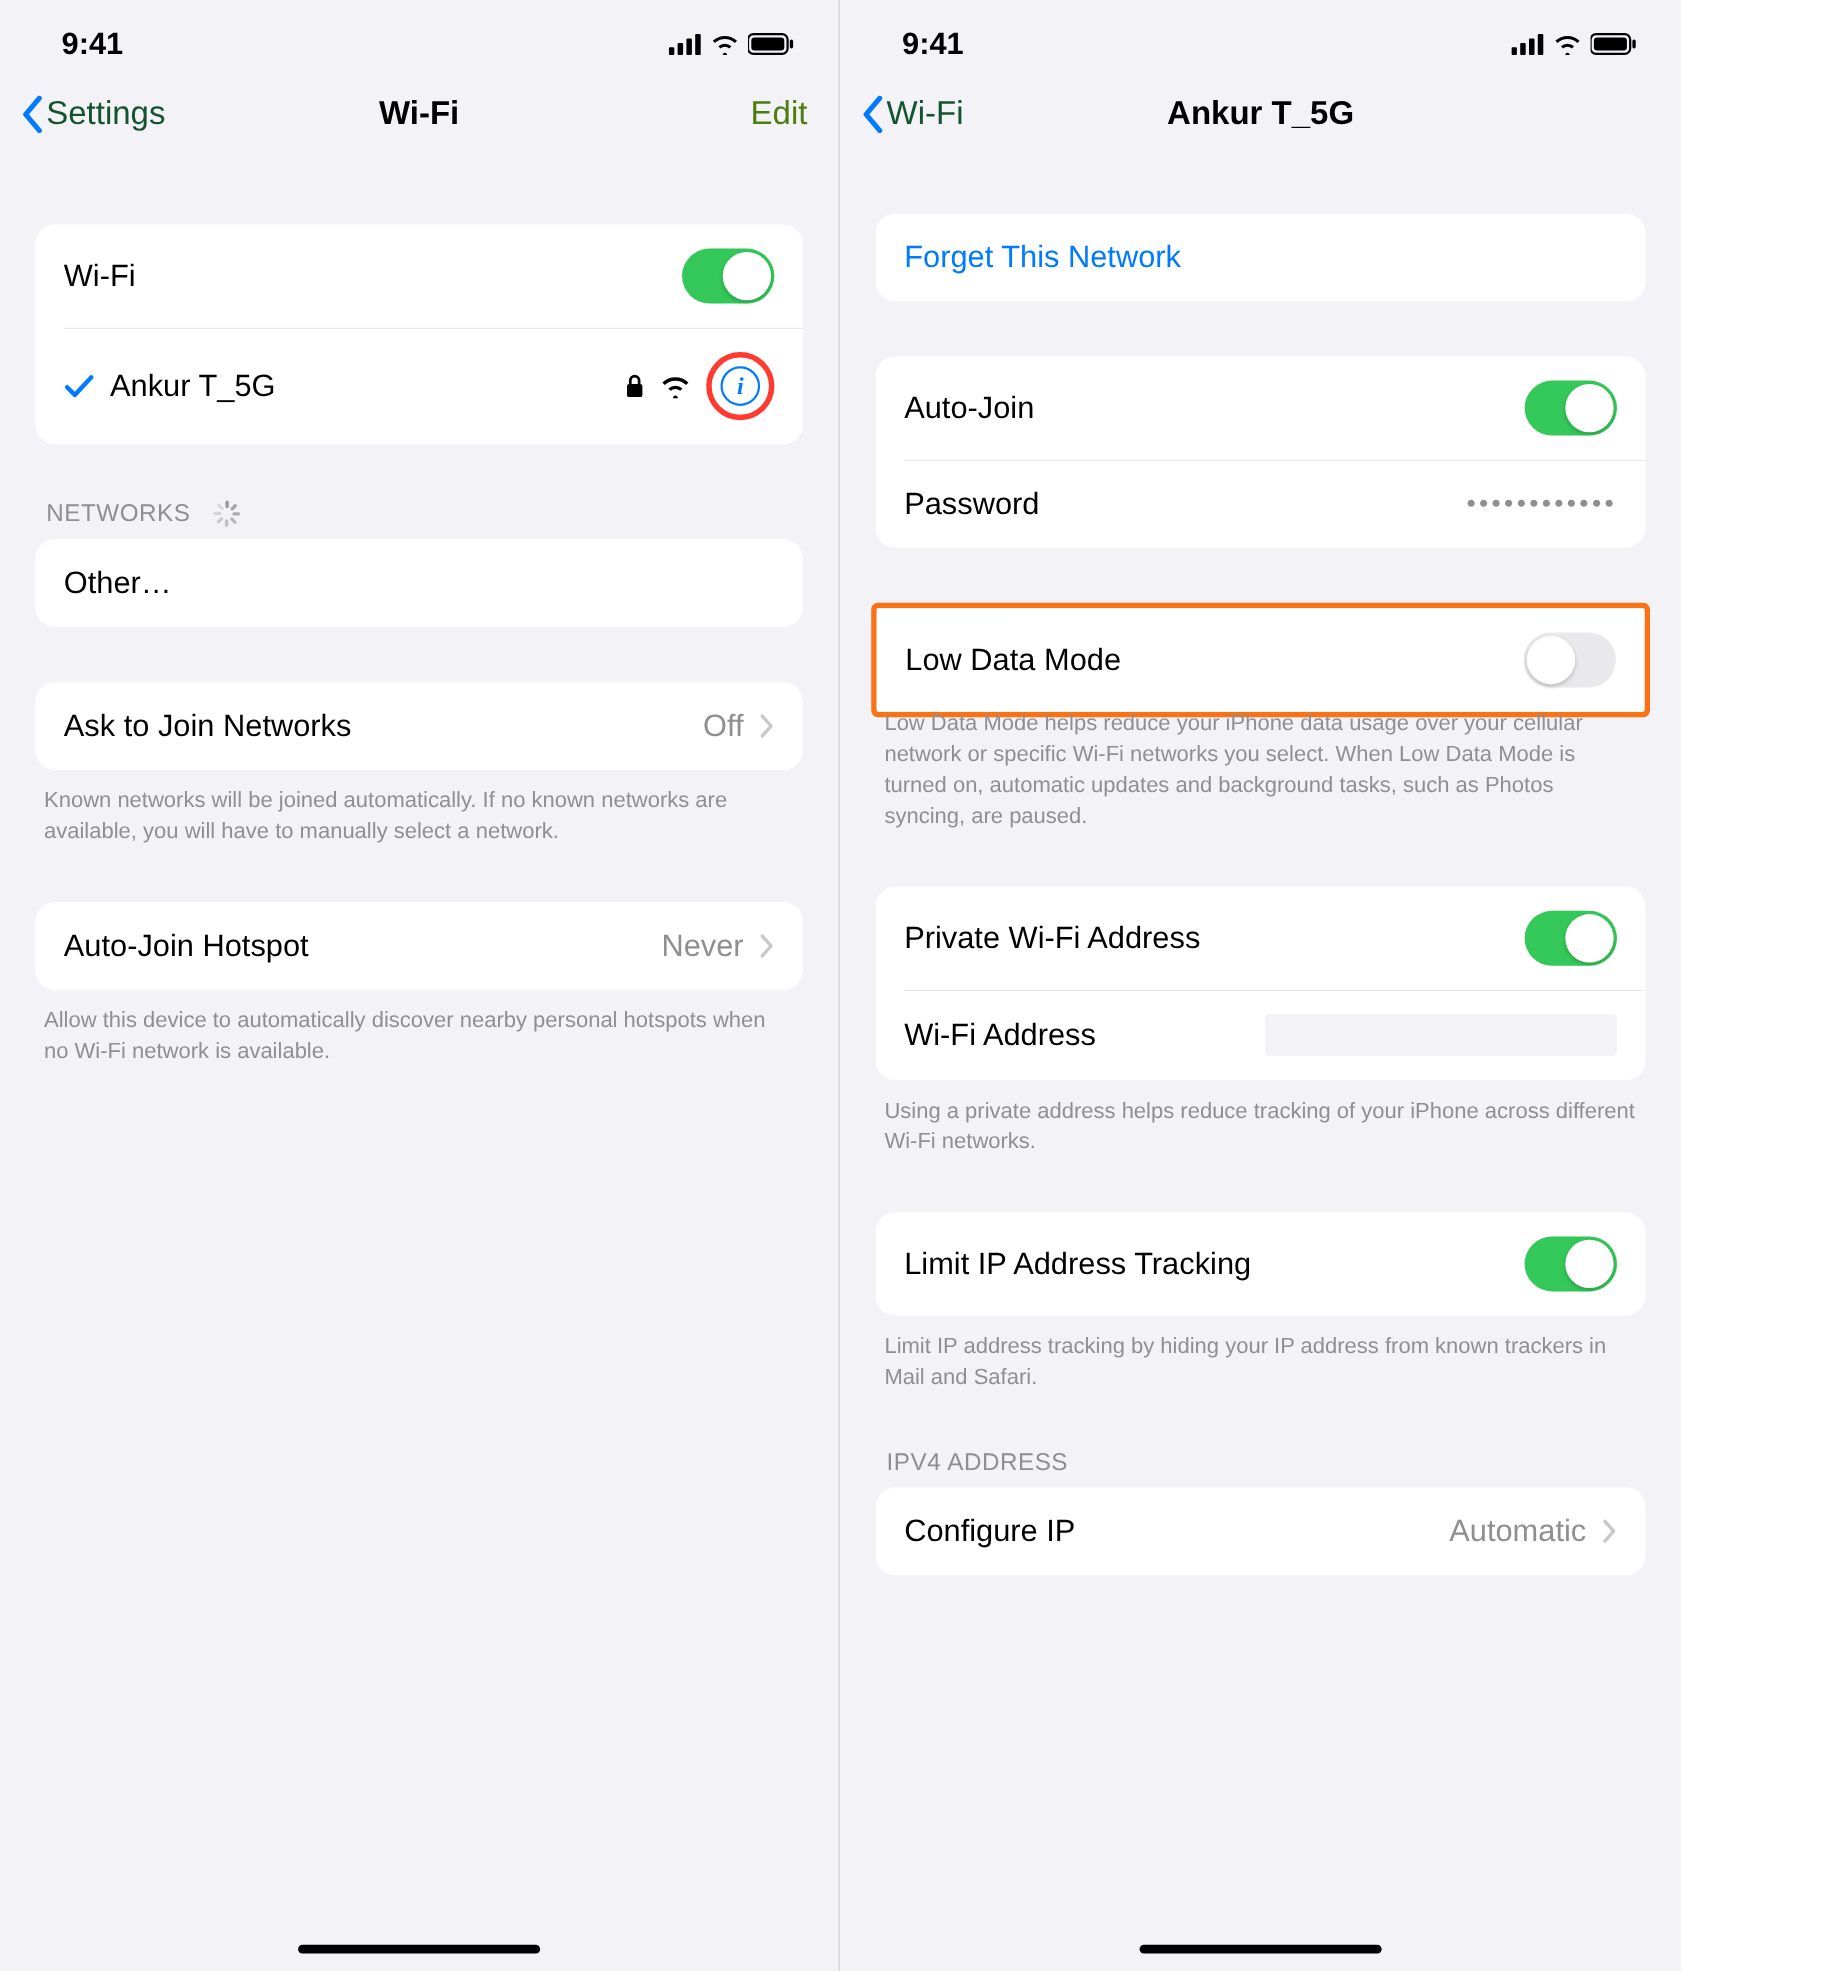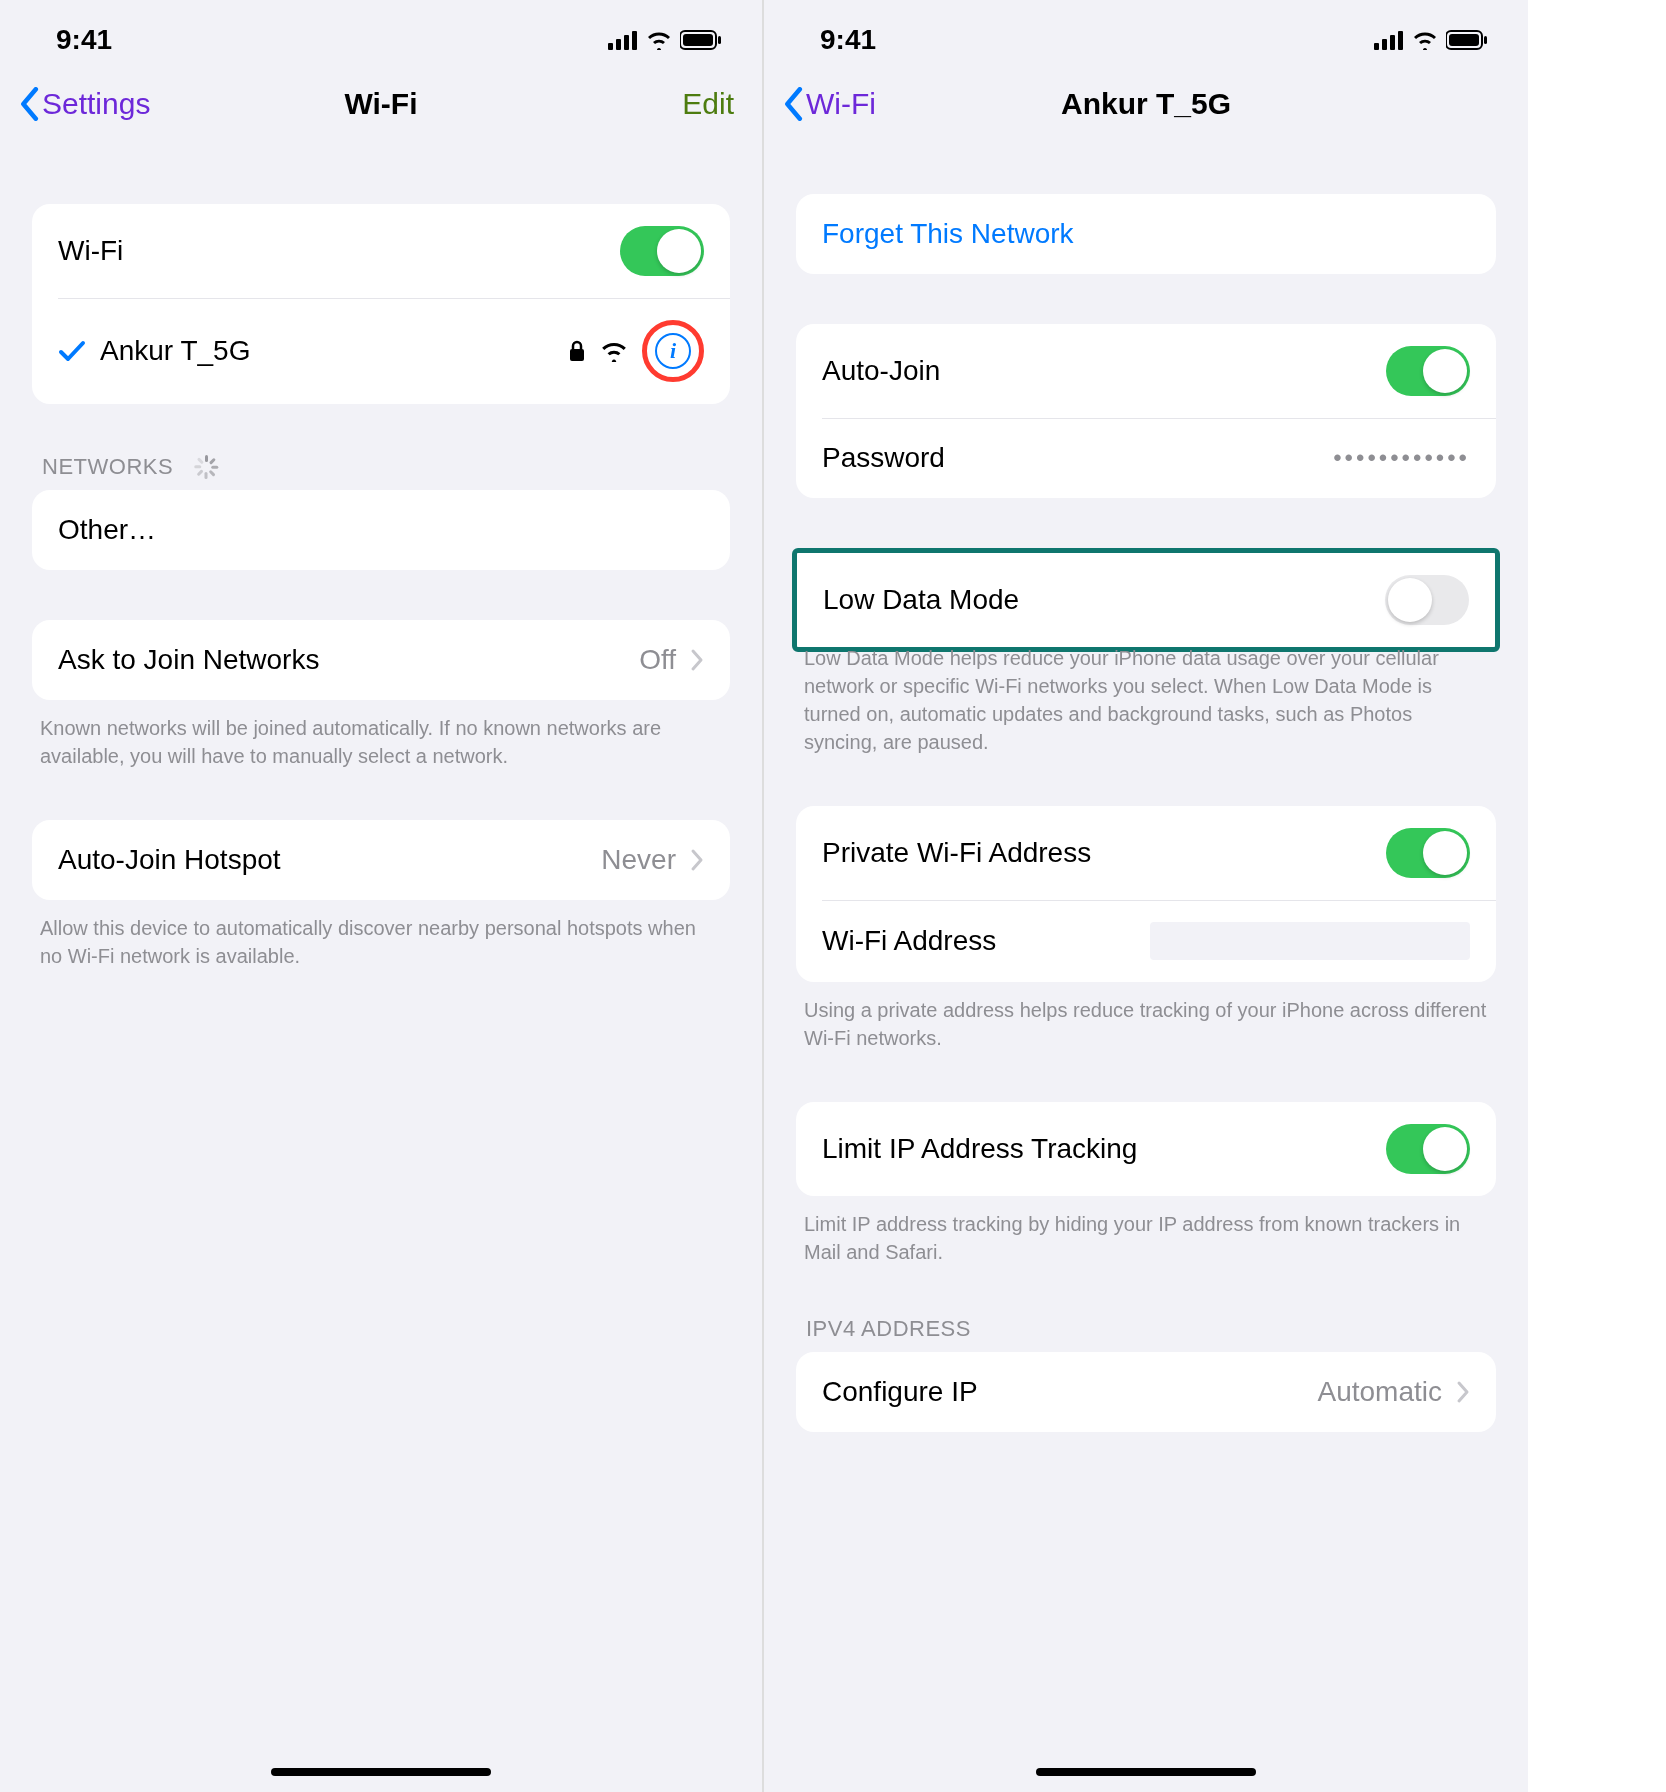--- a/index.html
+++ b/index.html
@@ -36,21 +36,21 @@
   .nav-bar {
     display: flex;
     align-items: center;
     padding: 20px 28px 20px 18px;
     position: relative;
     height: 80px;
   }
   .back-btn {
     display:flex;
     align-items:center;
-    color:#6d28d9;
+    color:#14532d;
     font-size:30px;
     gap:2px;
   }
   .nav-title {
     position:absolute;
     left:0; right:0;
     text-align:center;
     font-size:30px;
     font-weight:600;
     color:#000;
@@ -177,21 +177,21 @@
   .forget-link {
     color:#007aff;
     font-size:28px;
   }
   .dots {
     letter-spacing:3px;
     color:#8e8e93;
     font-size:24px;
   }
   .highlight {
-    border:5px solid #0f766e;
+    border:5px solid #f97316;
     border-radius:6px;
     margin:0 28px 16px;
   }
   .highlight .card { border-radius:2px; }
   .grey-block {
     background:#f2f2f7;
     width:320px;
     height:38px;
     border-radius:4px;
   }

